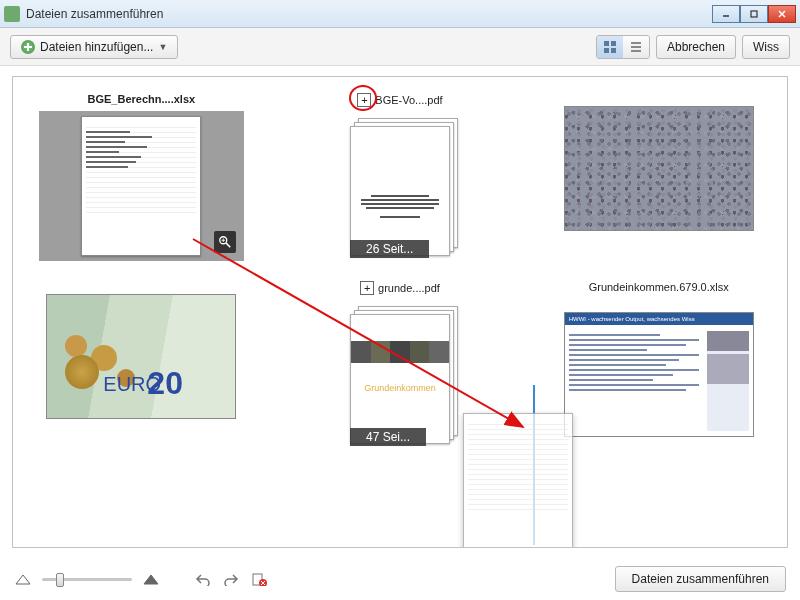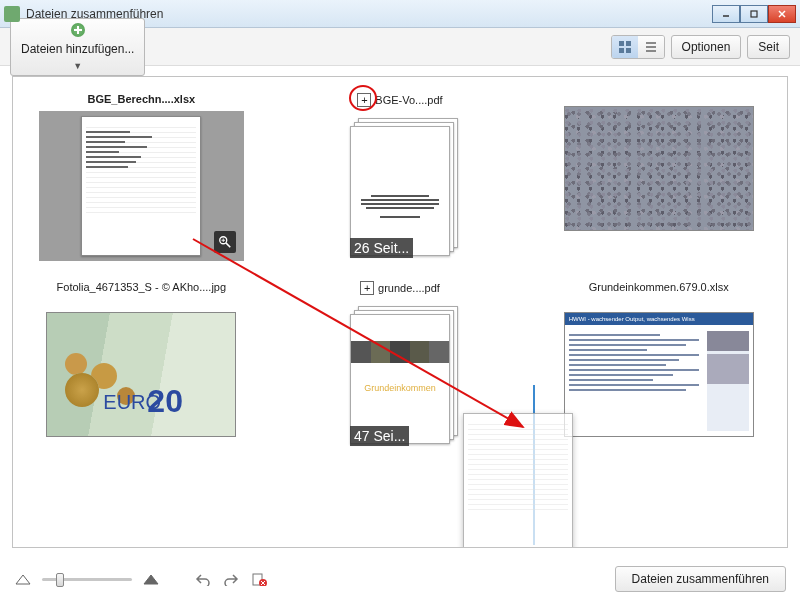--- a/index.html
+++ b/index.html
@@ -9,21 +9,21 @@
   .titlebar { height: 28px; background: linear-gradient(#eaf3fb,#d7e6f4); border-bottom: 1px solid #b6c6d6; display: flex; align-items: center; padding: 0 4px; font-size: 12px; color: #333; }
   .titlebar .app-icon { width: 16px; height: 16px; margin-right: 6px; background: #6fa96f; border-radius: 2px; position: relative; }
   .titlebar .title { flex: 1; }
   .winbtns { display: flex; gap: 0; }
   .winbtn { width: 28px; height: 18px; border: 1px solid #5a7ca0; background: linear-gradient(#e7f1fb,#c8def2); display:flex; align-items:center; justify-content:center; font-size:10px; color:#2b2b2b; }
   .winbtn.close { background: linear-gradient(#f08070,#d9432a); color:#fff; border-color:#a7301e; }
   .winbtn svg { width:10px; height:10px; }
 
   
   .toolbar { height: 38px; background:#f4f4f4; border-bottom:1px solid #ddd; display:flex; align-items:center; padding:0 10px; gap:6px; }
-  .btn { background: linear-gradient(#fdfdfd,#eaeaea); border:1px solid #b8b8b8; border-radius:3px; padding:4px 10px; font-size:12px; color:#222; display:flex; align-items:center; gap:5px; cursor:pointer;flex-direction:column; }
+  .btn { background: linear-gradient(#fdfdfd,#eaeaea); border:1px solid #b8b8b8; border-radius:3px; padding:4px 10px; font-size:12px; color:#222; display:flex; align-items:center; gap:5px; cursor:pointer; }
   .btn .caret { font-size:9px; color:#555; }
   .spacer { flex:1; }
   .viewtoggle { display:flex; border:1px solid #b8b8b8; border-radius:3px; overflow:hidden; }
   .viewtoggle div { width:26px; height:22px; display:flex; align-items:center; justify-content:center; background:linear-gradient(#fdfdfd,#eaeaea); }
   .viewtoggle div.active { background:linear-gradient(#d7e6f7,#bcd4ee); }
   .viewtoggle svg { width:14px; height:14px; }
 
   
   .content { position:relative; height: calc(600px - 28px - 38px - 42px); padding:10px 12px; }
   .frame { border:1px solid #c2c2c2; height:100%; padding:16px 12px 8px; overflow:hidden; position:relative; }
@@ -43,21 +43,21 @@
   .zoom-badge { position:absolute; right:8px; bottom:8px; width:22px; height:22px; background:#333; display:flex; align-items:center; justify-content:center; border-radius:2px; }
   .zoom-badge svg { width:14px; height:14px; stroke:#fff; fill:none; }
 
   
   .stack { position:relative; width:100px; height:140px; }
   .stack .pg { position:absolute; background:#fff; border:1px solid #aaa; width:100px; height:130px; box-shadow:0 1px 2px rgba(0,0,0,.25); }
   .stack .pg:nth-child(1){ top:0; left:8px; }
   .stack .pg:nth-child(2){ top:4px; left:4px; }
   .stack .pg:nth-child(3){ top:8px; left:0; display:flex; flex-direction:column; align-items:center; justify-content:center; }
   .pg .txt { width:80%; margin:1px auto; height:2px; background:#555; }
-  .pagecount { position:absolute; left:0; bottom:0; background:rgba(50,50,50,.85); color:#fff; font-size:14px; padding:2px 4px; }
+  .pagecount { position:absolute; left:0; bottom:0; background:rgba(50,50,50,.85); color:#fff; font-size:12px; padding:2px 16px; }
   .expand-btn { width:14px; height:14px; border:1px solid #666; display:inline-flex; align-items:center; justify-content:center; font-size:11px; line-height:1; background:#fff; }
   .red-circle { position:absolute; width:28px; height:26px; border:2px solid #d11; border-radius:50%; left:-8px; top:-8px; pointer-events:none; }
 
   
   .photo { width:190px; height:125px; border:1px solid #888; position:relative; overflow:hidden; }
   .crowd { background: radial-gradient(circle at 20% 30%, #8a8a9a 2px, transparent 2px),
                       radial-gradient(circle at 60% 40%, #6d6d7a 2px, transparent 2px),
                       radial-gradient(circle at 40% 70%, #7a7a88 2px, transparent 2px),
                       radial-gradient(circle at 80% 60%, #9a9aa8 2px, transparent 2px),
                       radial-gradient(circle at 10% 80%, #5d5d6a 2px, transparent 2px),
@@ -146,24 +146,24 @@
     </div>
     <div>
       <svg viewBox="0 0 14 14">
           <line x1="2" y1="3" x2="12" y2="3" stroke="#666" stroke-width="1.5"></line>
           <line x1="2" y1="7" x2="12" y2="7" stroke="#666" stroke-width="1.5"></line>
           <line x1="2" y1="11" x2="12" y2="11" stroke="#666" stroke-width="1.5"></line>
         </svg>
     </div>
   </div>
   <div class="btn">
-      <span>Optionen</span>
+      <span>Abbrechen</span>
     </div>
   <div class="btn">
-      <span>Seit</span>
+      <span>Wiss</span>
     </div>
 </div>
 
 <div class="content">
   <div class="frame">
     <div class="grid">
 
       <div class="item selected">
         <div class="label">
             <span>BGE_Berechn....xlsx</span>
@@ -225,23 +225,20 @@
         </div>
       </div>
 
       <div class="item">
         <div class="thumb">
           <div class="photo crowd"></div>
         </div>
       </div>
 
       <div class="item">
-        <div class="label">
-            <span>Fotolia_4671353_S - © AKho....jpg</span>
-          </div>
         <div class="thumb">
           <div class="photo money">
             <span class="euro">EURO</span>
           </div>
         </div>
       </div>
 
       <div class="item">
         <div class="label">
           <span class="expand-btn">+</span>

